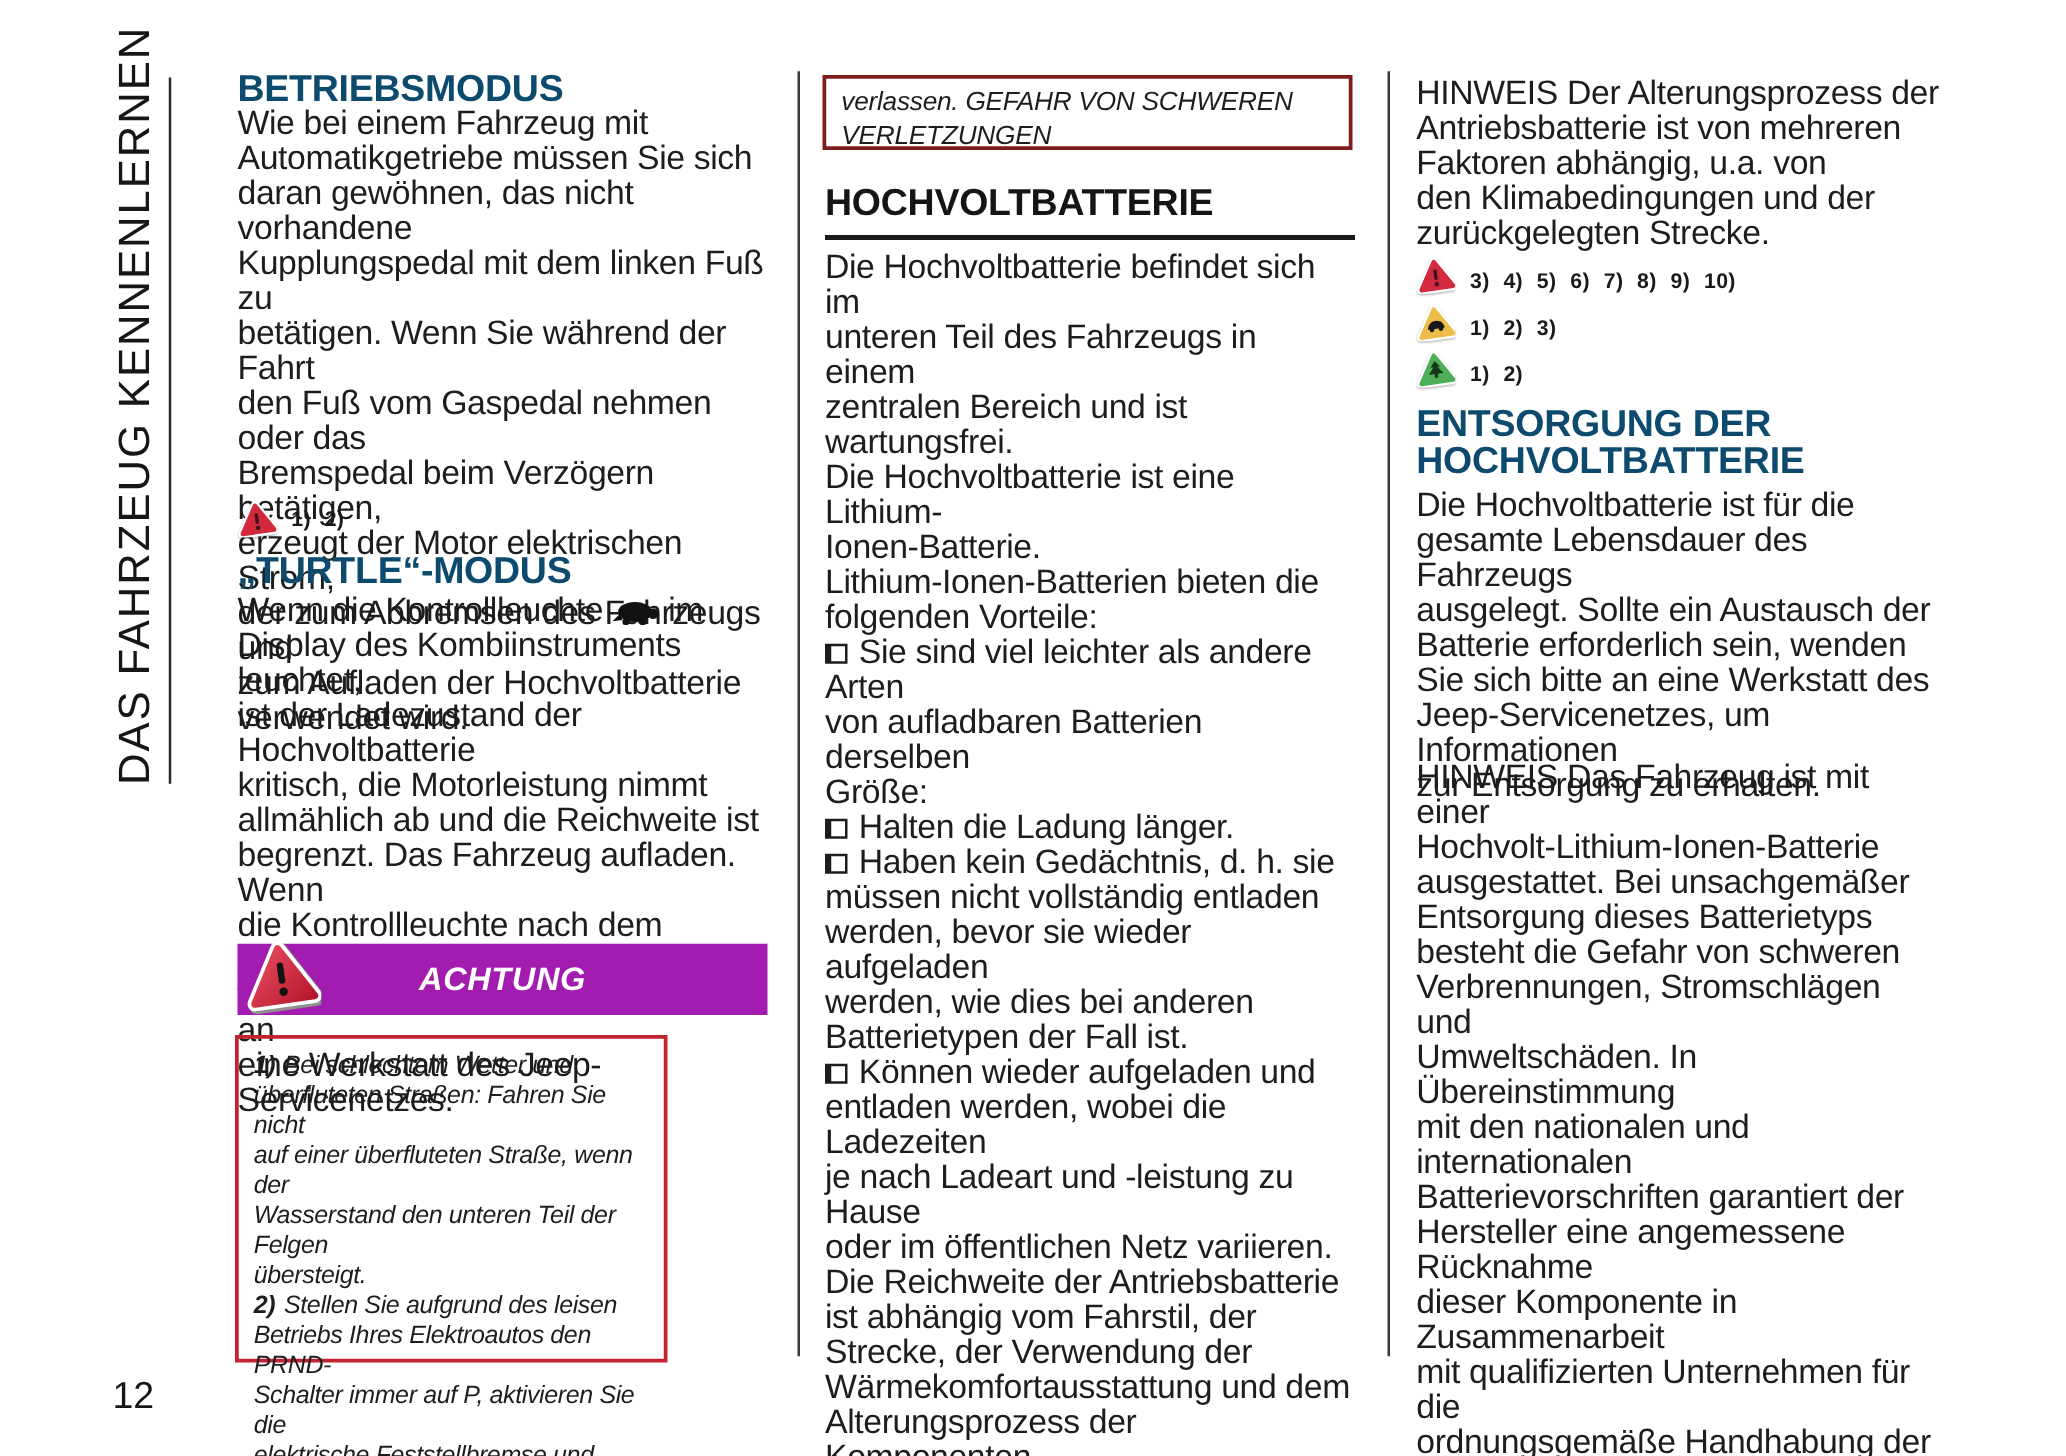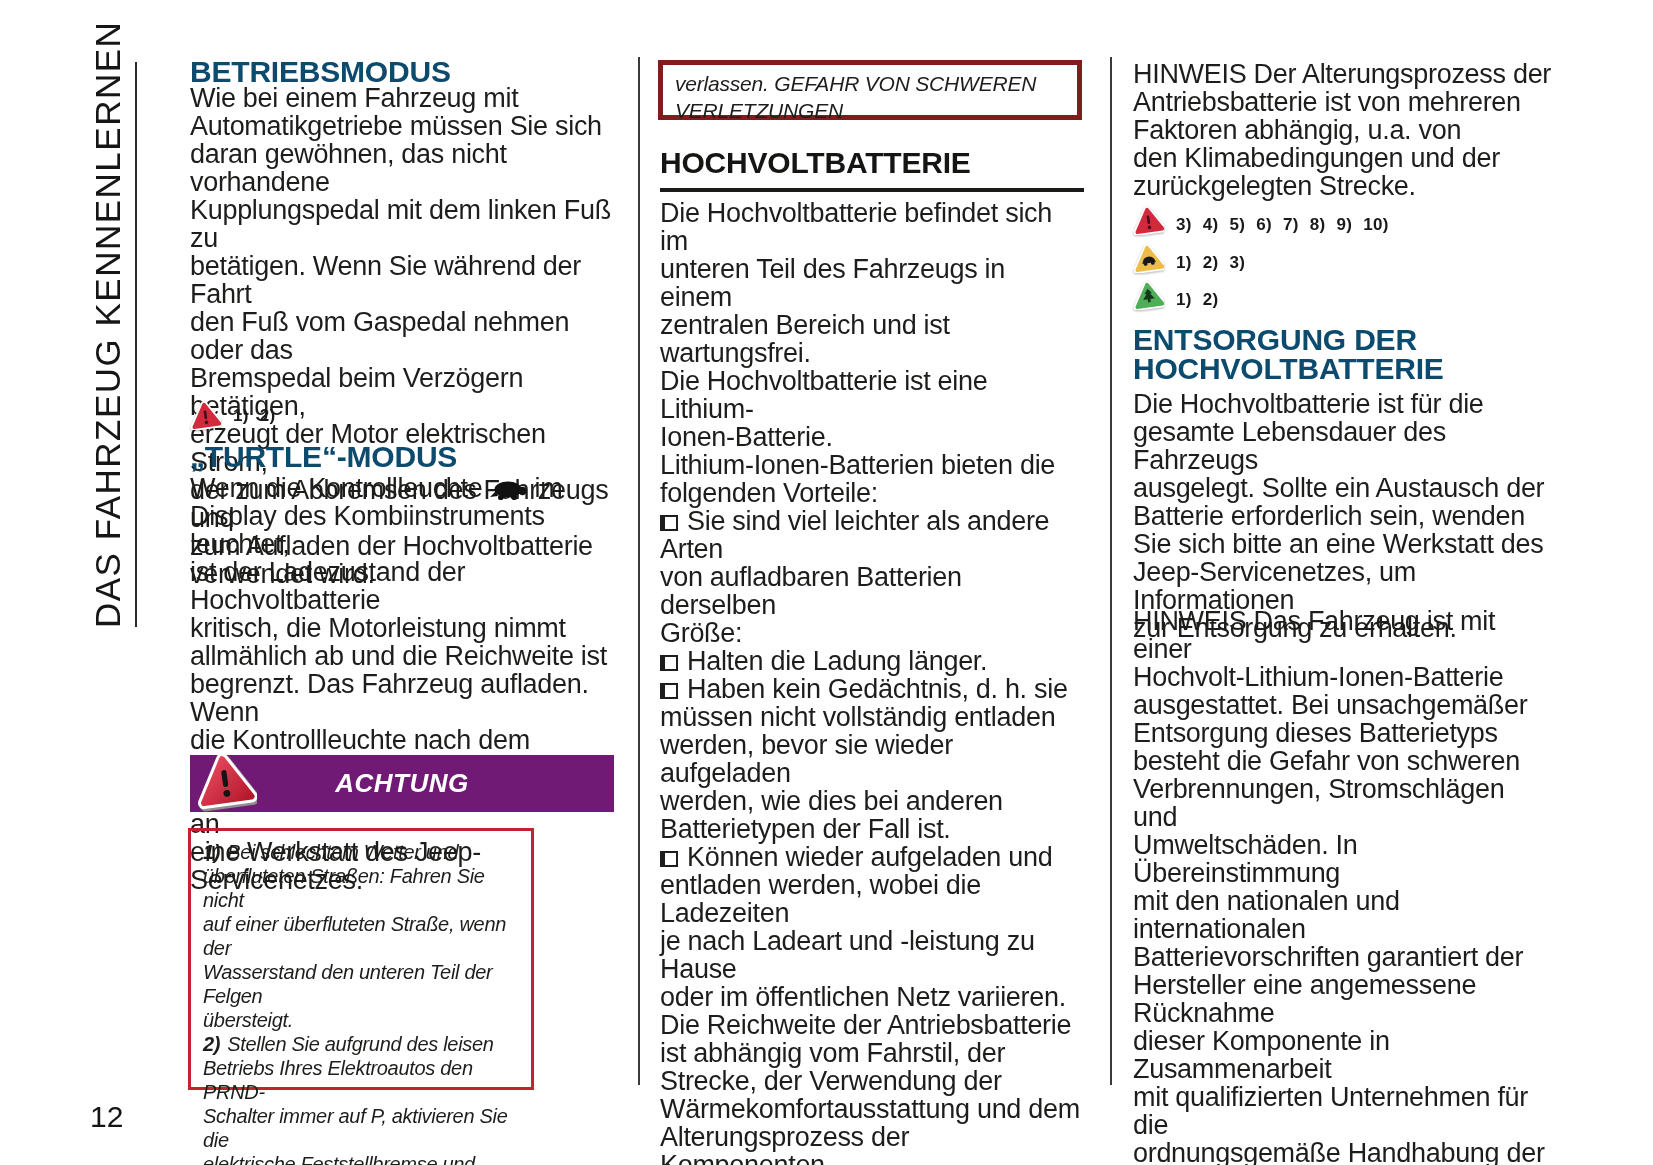--- a/index.html
+++ b/index.html
@@ -24,35 +24,35 @@
   .h-big{font-size:30px;font-weight:900;letter-spacing:-0.2px;color:#151513;margin:0;
          border-bottom:4px solid #1a1a18;padding-bottom:8px;}
   
   .col1{position:absolute;left:190px;top:55px;width:426px;}
   .col1 .p1{position:absolute;top:29px;left:0;}
   .col1 .warnrow{position:absolute;top:346px;left:0;display:flex;align-items:center;}
   .col1 .h2{position:absolute;top:385px;left:0;}
   .col1 .p2{position:absolute;top:419px;left:0;}
   .refs{font-size:17px;font-weight:700;letter-spacing:0.3px;word-spacing:6px;margin-left:12px;color:#1a1a18;}
   .achtung-bar{
-    position:absolute;left:190px;top:755px;width:424px;height:57px;background:#701a75;
+    position:absolute;left:190px;top:755px;width:424px;height:57px;background:#a21caf;
     display:flex;align-items:center;justify-content:center;
   }
   .achtung-label{font-size:26px;font-weight:900;font-style:italic;color:#ffffff;letter-spacing:0.5px;}
   .achtung-icon{position:absolute;left:3px;top:-5px;}
   .rednote{
     position:absolute;left:188px;top:828px;width:346px;height:262px;box-sizing:border-box;
     border:3px solid #c1242f;padding:9px 12px 0 12px;
   }
   .fnote{margin:0;font-style:italic;font-size:20px;line-height:24px;letter-spacing:-0.3px;}
   .fnote b{font-style:normal;font-weight:900;margin-right:7px;font-style:italic;}
   
   .danger-box{
     position:absolute;left:658px;top:60px;width:424px;height:60px;box-sizing:border-box;
-    border:5px solid #7f1d1d;padding:5px 10px 0 12px;
+    border:3px solid #7f1d1d;padding:5px 10px 0 12px;
     font-style:italic;font-size:21px;line-height:27px;letter-spacing:-0.2px;
   }
   .col2-heading{position:absolute;left:660px;top:146px;width:424px;}
   .col2-body{position:absolute;left:660px;top:199px;width:424px;}
   .bullet{margin:0;}
   .sq{display:inline-block;width:11px;height:12px;border:2px solid #1d1d1b;border-left-width:5px;
       margin-right:9px;position:relative;top:1px;}
   
   .col3{position:absolute;left:1133px;top:60px;width:420px;}
   .col3 .note1{position:absolute;top:0;left:0;}

